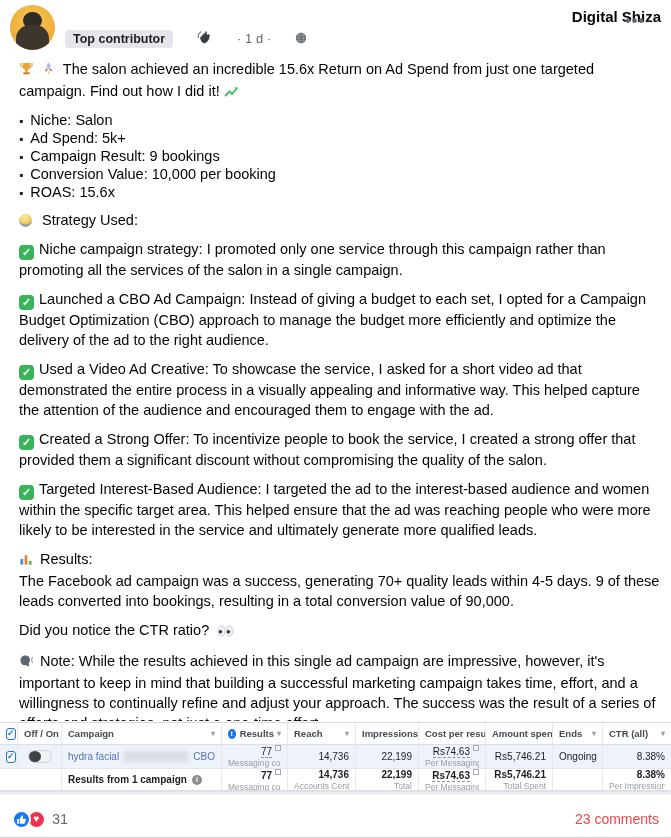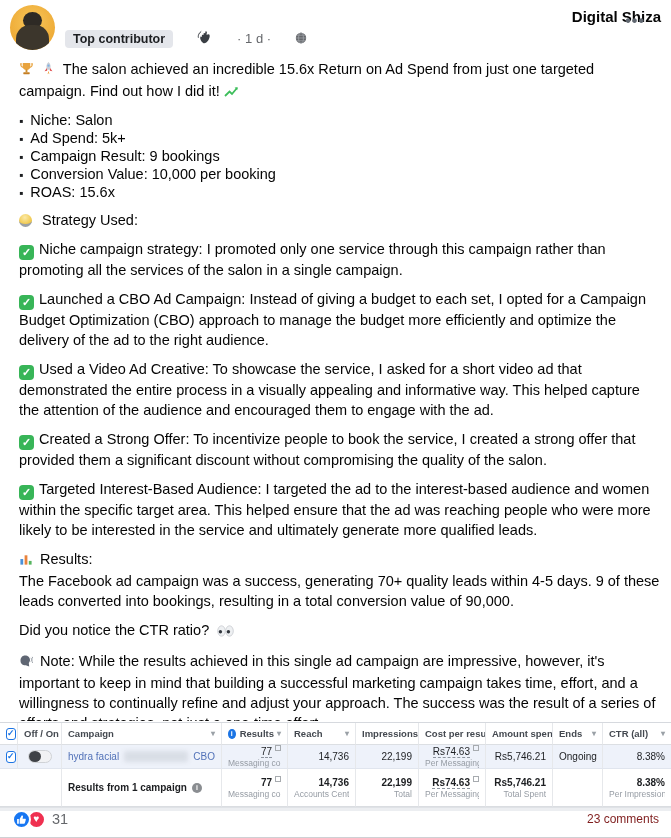--- a/index.html
+++ b/index.html
@@ -49,21 +49,21 @@
   .eyes { display:inline-block; vertical-align:-2px; margin-left:4px; }
 
   
   .attachment { position:absolute; top:722px; left:0; width:671px; border-top:1px solid #d6d9de; font-family:"Liberation Sans", sans-serif; }
   .tgrid { display:grid; grid-template-columns:18px 44px 160px 66px 68px 63px 67px 67px 50px 68px; }
   .cell { border-right:1px solid #e6e8eb; padding:0 6px; display:flex; align-items:center; overflow:hidden; }
   .cell:last-child { border-right:none; }
   .hrow .cell { height:22px; background:#fff; border-bottom:1px solid #dcdfe3; font-size:9.5px; font-weight:bold; color:#444950; white-space:nowrap; }
   .caret { color:#9aa0a6; font-size:8px; margin-left:auto; padding-left:3px; }
   .drow .cell { height:24px; background:#eef2fa; border-bottom:1px solid #e0e5ee; font-size:10px; color:#1c1e21; }
-  .srow .cell { height:38px; background:#fff; border-bottom:1px solid #dadde1; font-size:10px; color:#1c1e21; }
+  .srow .cell { height:22px; background:#fff; border-bottom:1px solid #dadde1; font-size:10px; color:#1c1e21; }
   .num { flex-direction:column; align-items:flex-end; justify-content:center; }
   .num .val { white-space:nowrap; }
   .num .sub { font-size:8.5px; color:#969ca4; margin-top:1px; white-space:nowrap; max-width:100%; overflow:hidden; }
   .bold { font-weight:bold; }
   .dashed-u { border-bottom:1px dashed #8d949e; }
   .sup-box { display:inline-block; width:6px; height:6px; border:1px solid #a7abaf; margin-left:3px; vertical-align:4px; }
   .cb { width:12px; height:12px; border:1px solid #1b74e4; border-radius:3px; background:#fff;
         display:inline-flex; align-items:center; justify-content:center; cursor:pointer; margin:0 auto; }
   .cb .cb-mark { color:#1b74e4; font-size:9px; font-weight:bold; line-height:1; }
   .toggle { width:24px; height:13px; background:#f1f2f4; border:1px solid #cfd2d6; border-radius:7px; position:relative; cursor:pointer; margin:0 auto; }
@@ -75,21 +75,21 @@
   .info-blue { background:#1b74e4; margin-right:4px; }
   .info-gray { background:#8a8d91; margin-left:5px; }
   .gray-strip { height:4px; background:#eceef1; border-top:1px solid #dfe2e6; }
 
   
   .footer { position:absolute; top:804px; left:0; right:0; height:30px; padding:4px 12px; display:flex; align-items:center; }
   .rx { width:19px; height:19px; border-radius:50%; border:2px solid #fff; display:flex; align-items:center; justify-content:center; }
   .rx-like { background:#1877f2; z-index:2; }
   .rx-love { background:#ef3050; margin-left:-4px; z-index:1; color:#fff; font-size:10px; line-height:1; }
   .rx-count { color:#65676b; font-size:14.5px; margin-left:6px; }
-  .comments { margin-left:auto; color:#7f1d1d; font-size:12px; cursor:pointer; }
+  .comments { margin-left:auto; color:#ef4444; font-size:14px; cursor:pointer; }
   .bottom-line { position:absolute; bottom:0; left:0; right:0; height:1px; background:#ced0d4; }
 </style>
 </head>
 <body>
 
 <div class="page">
 
   <div class="post-header">
     <div class="avatar"></div>
     <div class="hdr-info">

